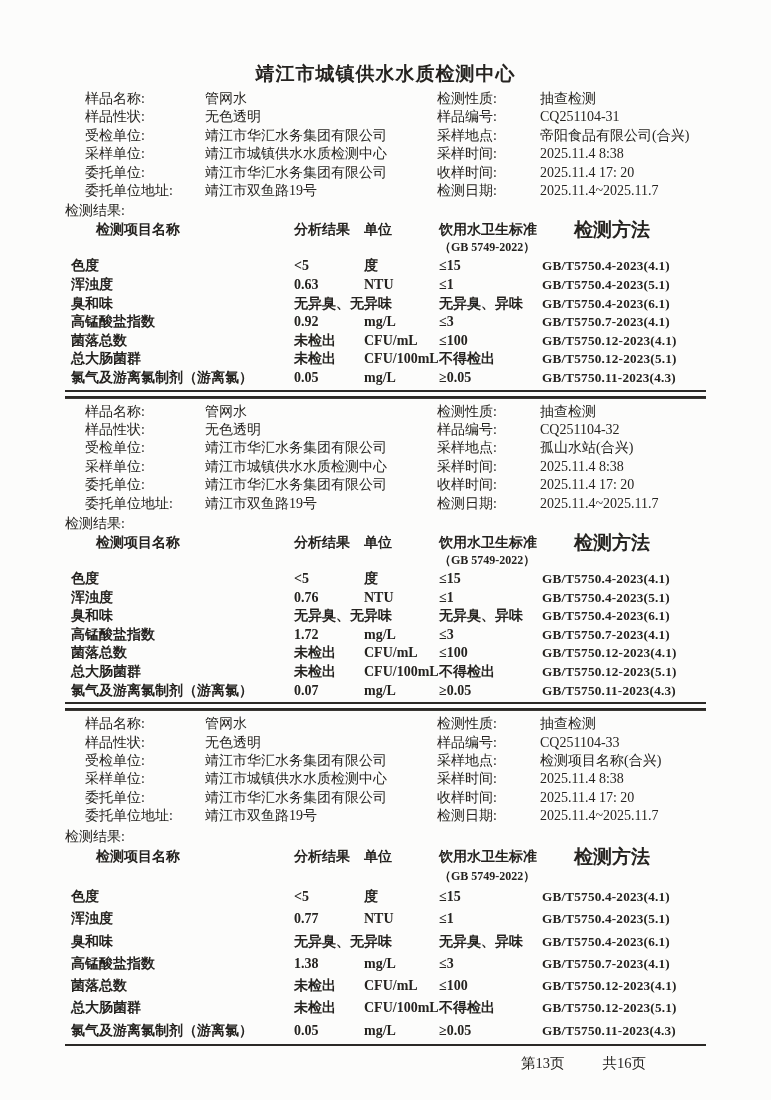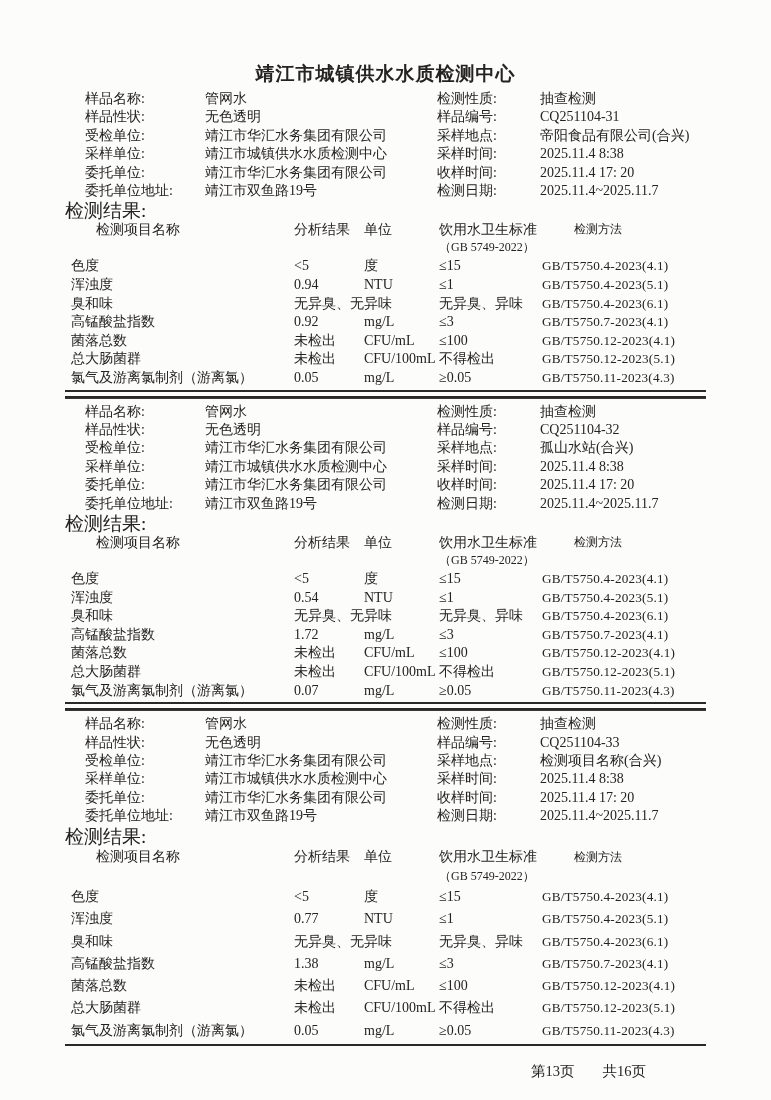--- a/index.html
+++ b/index.html
@@ -21,42 +21,42 @@
   .report-section { padding-top: 4px; }
 
   .info-grid {
     display: grid;
     grid-template-columns: 120px 232px 103px 1fr;
     padding-left: 20px;
     font-size: 14px;
   }
   .info-grid .cell { line-height: 18.4px; white-space: nowrap; }
 
-  .results-label { font-size: 19px; line-height: 19px; margin-top: 1px; }
+  .results-label { font-size: 14px; line-height: 19px; margin-top: 1px; }
 
   .rtable { border-bottom: 2px solid #2b2926; padding-bottom: 2px; }
-  .tr { display: grid; grid-template-columns: 223px 70px 75px 103px 1fr; padding-left: 6px; }
+  .tr { display: grid; grid-template-columns: 223px 70px 75px 103px 1fr; padding-left: 6px; font-weight: bold; }
   .tr .c { line-height: 18.6px; font-size: 14px; white-space: nowrap; }
   .tr .c.method { font-size: 13.2px; letter-spacing: 0.2px; }
 
   .tr.head { margin-bottom: 2px; }
   .tr.head .c { line-height: 19px; }
   .tr.head .item { padding-left: 25px; }
-  .tr.head .method { padding-left: 32px; font-size: 12px; letter-spacing: 0; }
+  .tr.head .method { padding-left: 32px; font-size: 19px; letter-spacing: 0; }
   .tr.head .std2 { line-height: 16px; font-size: 12px; }
 
   
   .report-section:nth-child(3) .rtable .tr .c { line-height: 22.3px; }
 
   .sep { margin-top: 4px; height: 3px; border-top: 2px solid #2b2926; border-bottom: 1px solid #3a3834; }
   .report-section:last-child .sep { display: none; }
 
   .footer {
-    display: flex; justify-content: flex-end; gap: 28px;
-    font-size: 14.5px; line-height: 19px; margin-top: 16px; padding-right: 60px;
+    display: flex; justify-content: flex-end; gap: 38px;
+    font-size: 14.5px; line-height: 19px; margin-top: 8px; padding-right: 60px;
   }
 </style>
 </head>
 <body>
 
 <div class="doc">
   <div class="title">靖江市城镇供水水质检测中心</div>
 
   <div id="sections">
   <section class="report-section">
@@ -108,21 +108,21 @@
 
       <div class="tr">
         <div class="c">色度</div>
         <div class="c">&lt;5</div>
         <div class="c">度</div>
         <div class="c">≤15</div>
         <div class="c method">GB/T5750.4-2023(4.1)</div>
       </div>
           <div class="tr">
         <div class="c">浑浊度</div>
-        <div class="c">0.94</div>
+        <div class="c">0.63</div>
         <div class="c">NTU</div>
         <div class="c">≤1</div>
         <div class="c method">GB/T5750.4-2023(5.1)</div>
       </div>
           <div class="tr">
         <div class="c">臭和味</div>
         <div class="c">无异臭、无异味</div>
         <div class="c"></div>
         <div class="c">无异臭、异味</div>
         <div class="c method">GB/T5750.4-2023(6.1)</div>
@@ -209,21 +209,21 @@
 
       <div class="tr">
         <div class="c">色度</div>
         <div class="c">&lt;5</div>
         <div class="c">度</div>
         <div class="c">≤15</div>
         <div class="c method">GB/T5750.4-2023(4.1)</div>
       </div>
           <div class="tr">
         <div class="c">浑浊度</div>
-        <div class="c">0.54</div>
+        <div class="c">0.76</div>
         <div class="c">NTU</div>
         <div class="c">≤1</div>
         <div class="c method">GB/T5750.4-2023(5.1)</div>
       </div>
           <div class="tr">
         <div class="c">臭和味</div>
         <div class="c">无异臭、无异味</div>
         <div class="c"></div>
         <div class="c">无异臭、异味</div>
         <div class="c method">GB/T5750.4-2023(6.1)</div>

